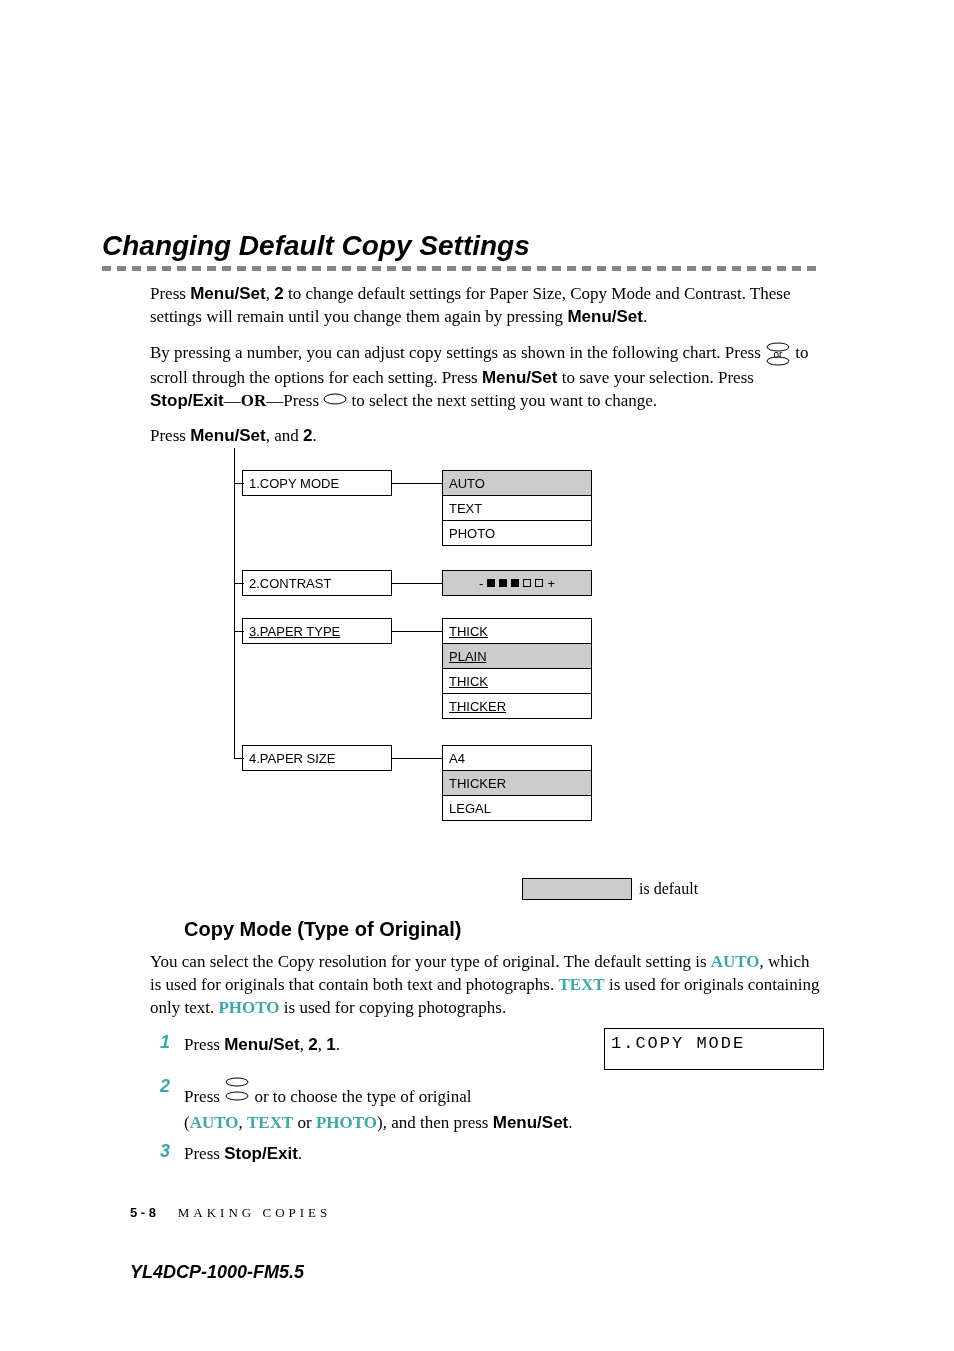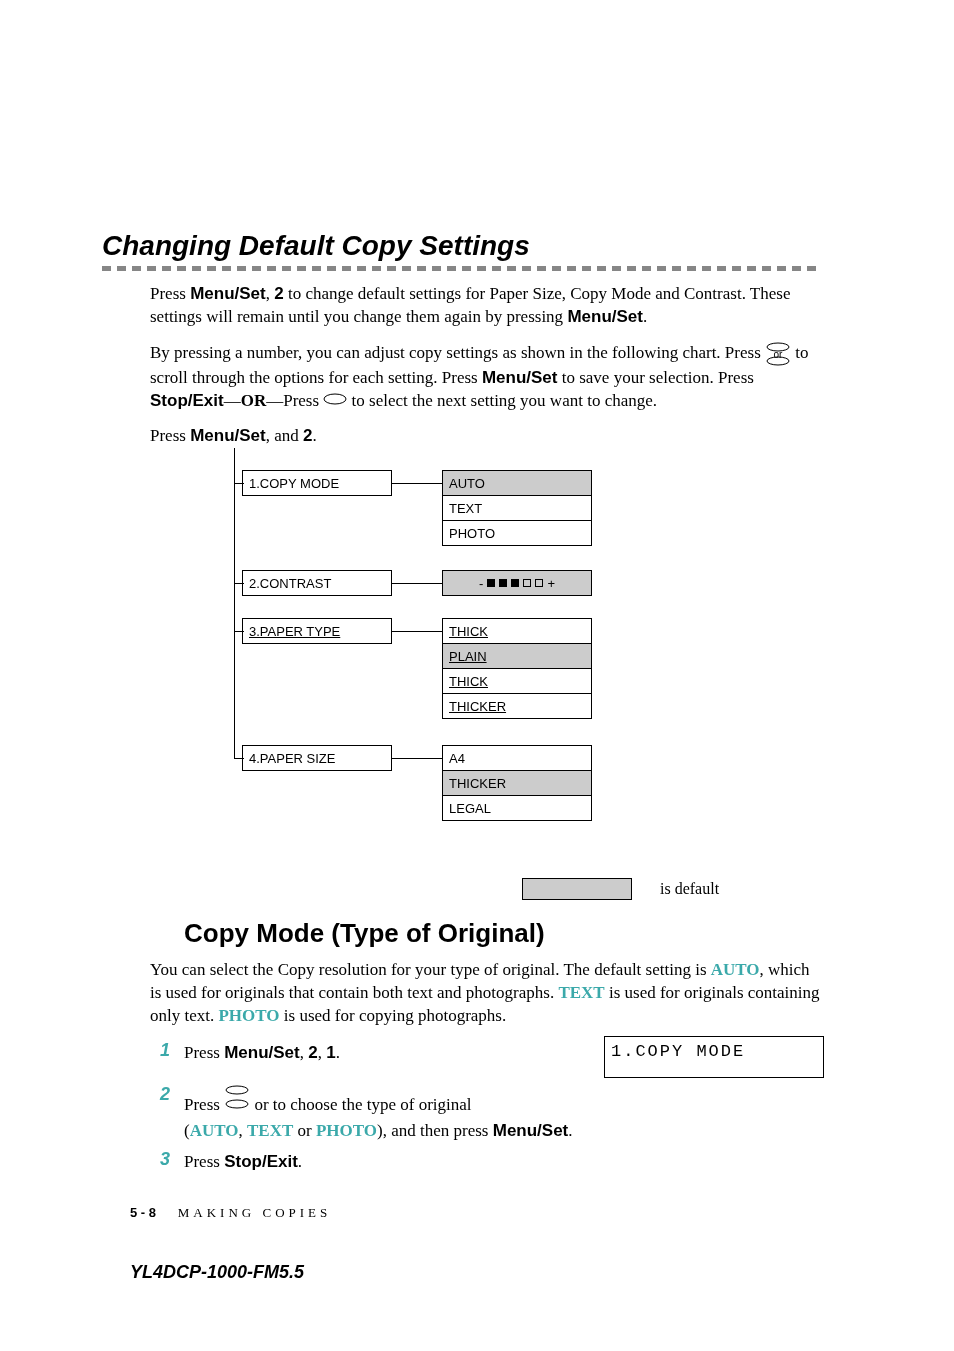--- a/index.html
+++ b/index.html
@@ -82,29 +82,29 @@
   .stack .cell { margin-top:-1px; }
   .stack .cell:first-child { margin-top:0; }
   .tick { position: absolute; width: 10px; height: 1px; background:#000; }
   .contrast-boxes {
     display:flex; align-items:center; gap:4px; justify-content:center; width:100%;
     font-family: Arial, sans-serif;
   }
   .cb { width:8px; height:8px; border:1px solid #000; }
   .cb.fill { background:#000; }
   .default-legend {
-    display:flex; align-items:center; gap:28px;
+    display:flex; align-items:center; gap:7px;
     margin-left: 420px; margin-bottom: 18px;
     font-size: 16px;
   }
   .default-box { width:110px; height:22px; border:1px solid #000; background:#ccc; }
   .subheading {
     font-family: Arial, Helvetica, sans-serif;
     font-weight: bold;
-    font-size: 26px;
+    font-size: 20px;
     margin-left: 82px;
     margin-bottom: 10px;
   }
   .teal { color: #3ba9aa; }
   .step-row {
     display:flex; align-items:flex-start;
     margin-left: 58px;
     margin-bottom: 6px;
     font-size:17px;
   }

